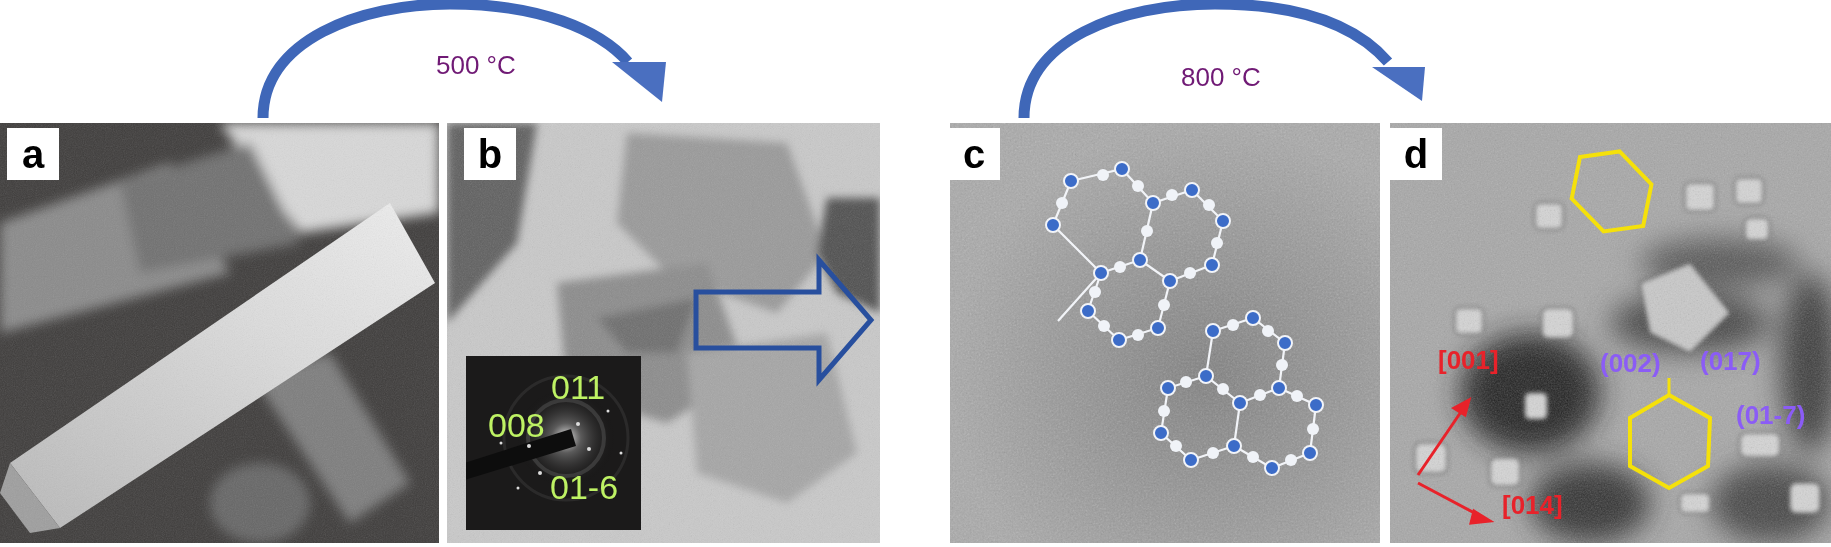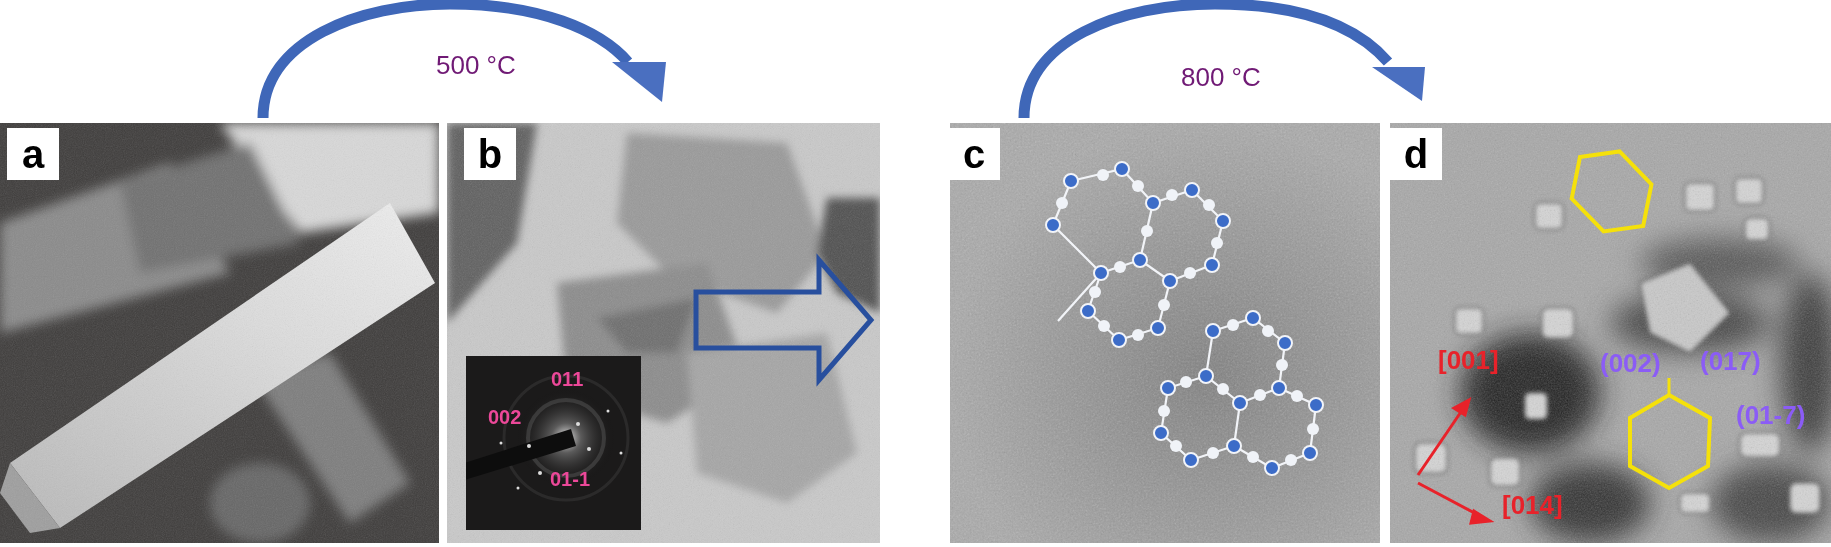--- a/index.html
+++ b/index.html
@@ -6,21 +6,21 @@
     body { width: 1831px; height: 547px; position: relative; overflow: hidden;
            font-family: "Liberation Sans", sans-serif; }
     .panel { position: absolute; top: 123px; height: 420px; overflow: hidden; }
     .panel svg.bg { position: absolute; left: 0; top: 0; width: 100%; height: 100%; }
     .label-box { position: absolute; left: 7px; top: 5px; width: 52px; height: 52px;
                  background: #ffffff; display: flex; align-items: center; justify-content: center;
                  font-weight: bold; font-size: 40px; color: #000; line-height: 1; z-index: 5; }
     .temp { position: absolute; font-size: 26px; color: #701a75; z-index: 6; }
     .overlay { position: absolute; left: 0; top: 0; width: 1831px; height: 547px; pointer-events: none; z-index: 10; }
     .saed { position: absolute; left: 19px; top: 233px; width: 175px; height: 174px; background: #1b1a1a; z-index: 4; overflow: hidden; }
-    .saed-label { position: absolute; color: #ec4899; font-weight: bold; font-size: 20px; }
+    .saed-label { position: absolute; color: #bef264; font-weight: normal; font-size: 34px; }
     .idx { position: absolute; font-weight: bold; font-size: 26px; z-index: 7; }
     .yellow { color: #8b5cf6; }
     .red { color: #e8222a; }
   </style>
 </head>
 <body>
 
 <div class="panel" style="left:0; width:439px;">
   <svg class="bg" viewBox="0 0 439 420" preserveAspectRatio="none">
     <defs>
@@ -100,22 +100,22 @@
           <circle cx="123" cy="93" r="2"></circle>
           <circle cx="63" cy="90" r="2"></circle>
         <circle cx="74" cy="117" r="2"></circle>
           <circle cx="52" cy="132" r="1.5"></circle>
           <circle cx="35" cy="87" r="1.5"></circle>
         <circle cx="142" cy="55" r="1.5"></circle>
           <circle cx="155" cy="97" r="1.5"></circle>
       </g>
     </svg>
     <div class="saed-label" style="left:85px; top:12px;">011</div>
-    <div class="saed-label" style="left:22px; top:50px;">002</div>
-    <div class="saed-label" style="left:84px; top:112px;">01-1</div>
+    <div class="saed-label" style="left:22px; top:50px;">008</div>
+    <div class="saed-label" style="left:84px; top:112px;">01-6</div>
   </div>
 </div>
 
 <div class="panel" style="left:950px; width:430px;">
   <svg class="bg" viewBox="0 0 430 420" preserveAspectRatio="none">
     <defs>
       <filter id="noiseC">
           <feTurbulence type="fractalNoise" baseFrequency="0.55" numOctaves="3" seed="11"></feTurbulence>
           <feColorMatrix type="saturate" values="0"></feColorMatrix>
           <feComponentTransfer>

